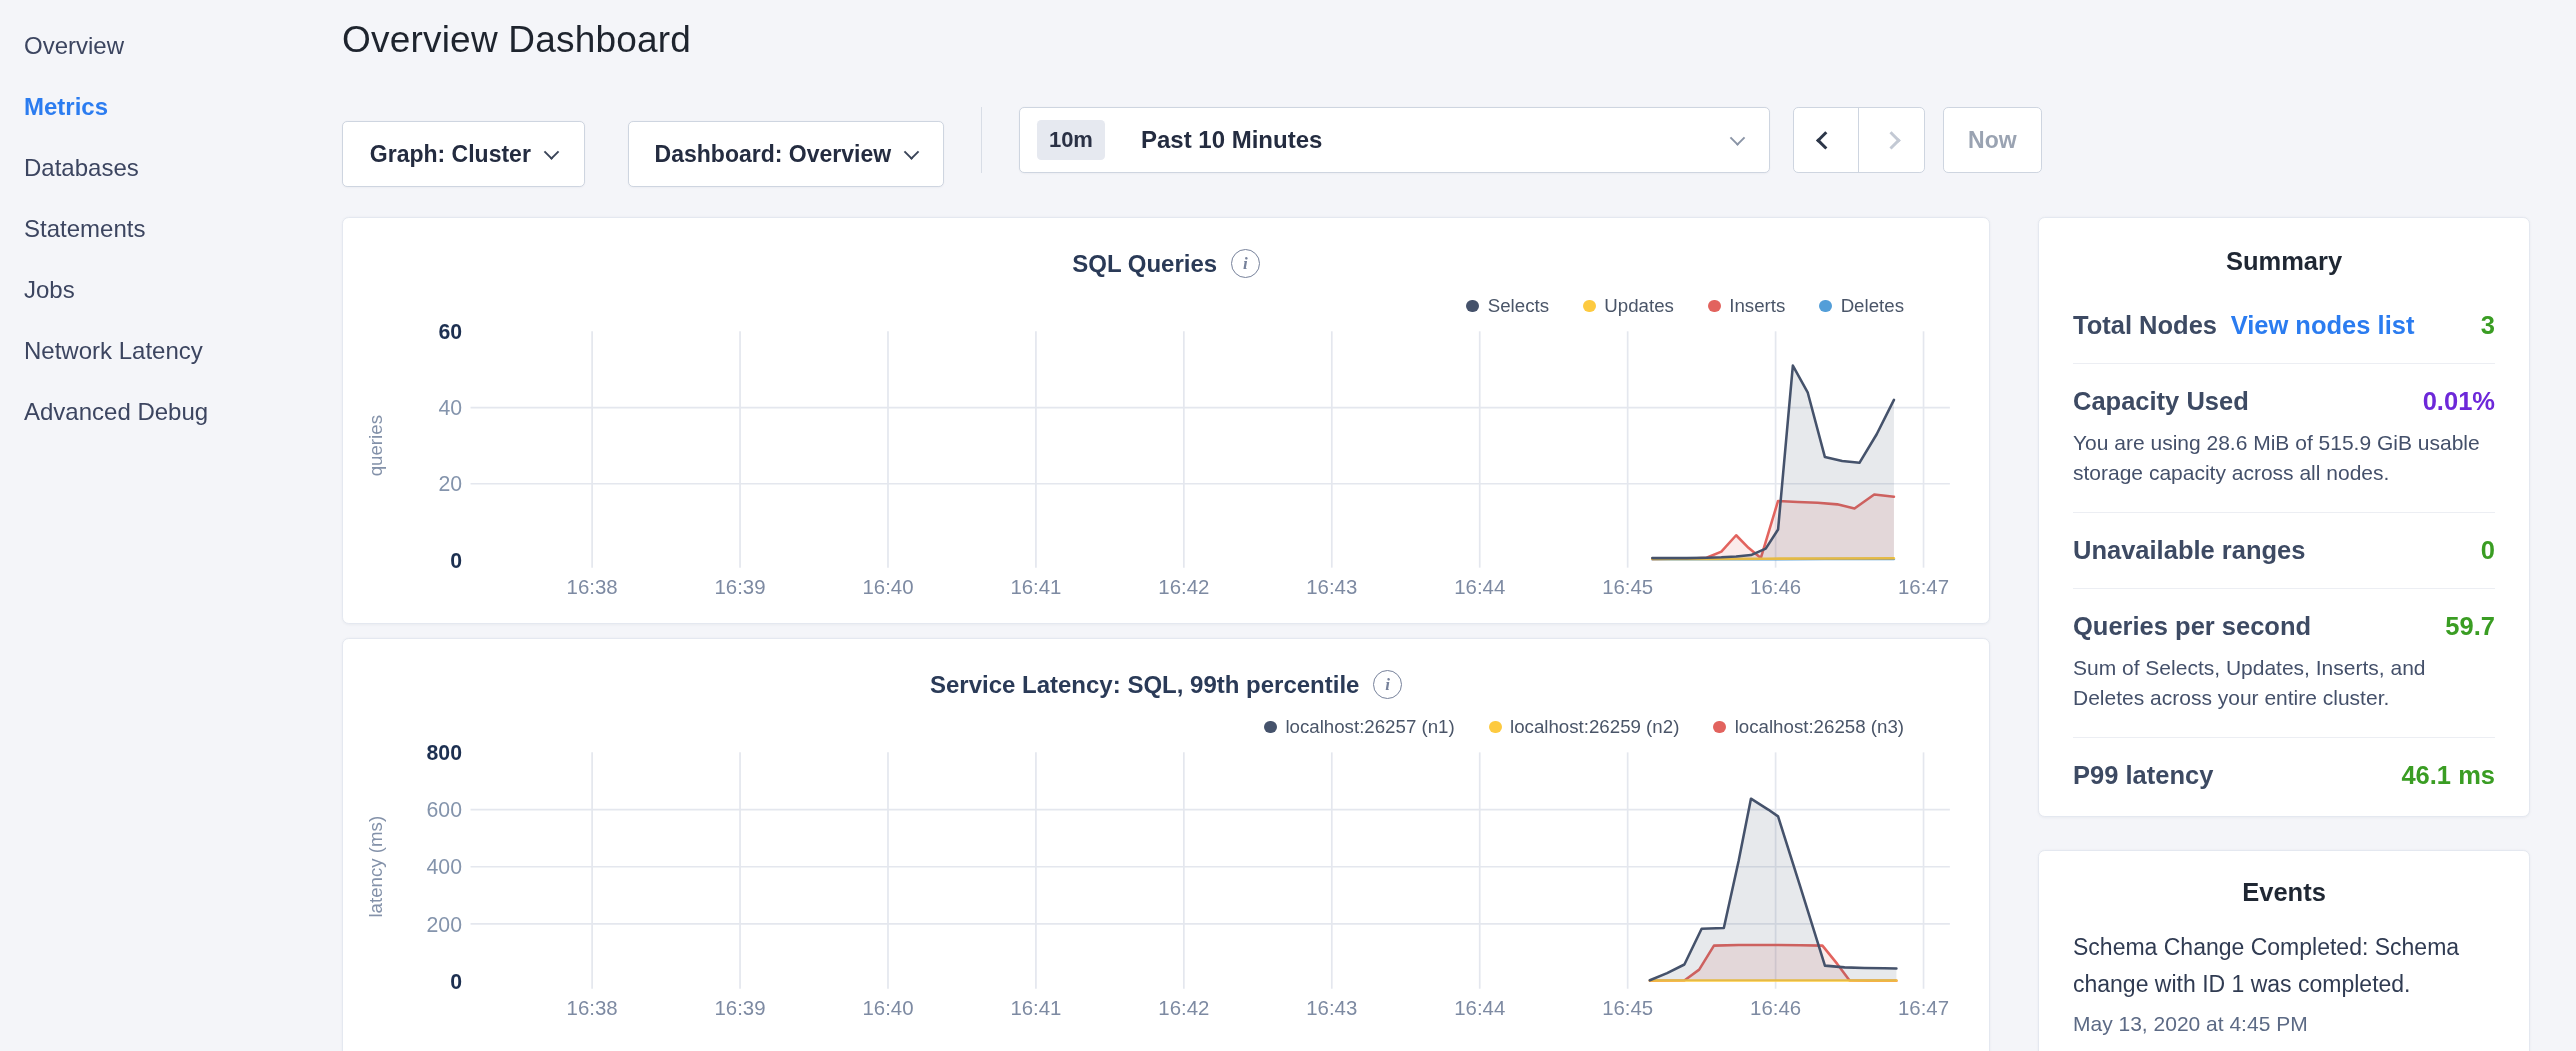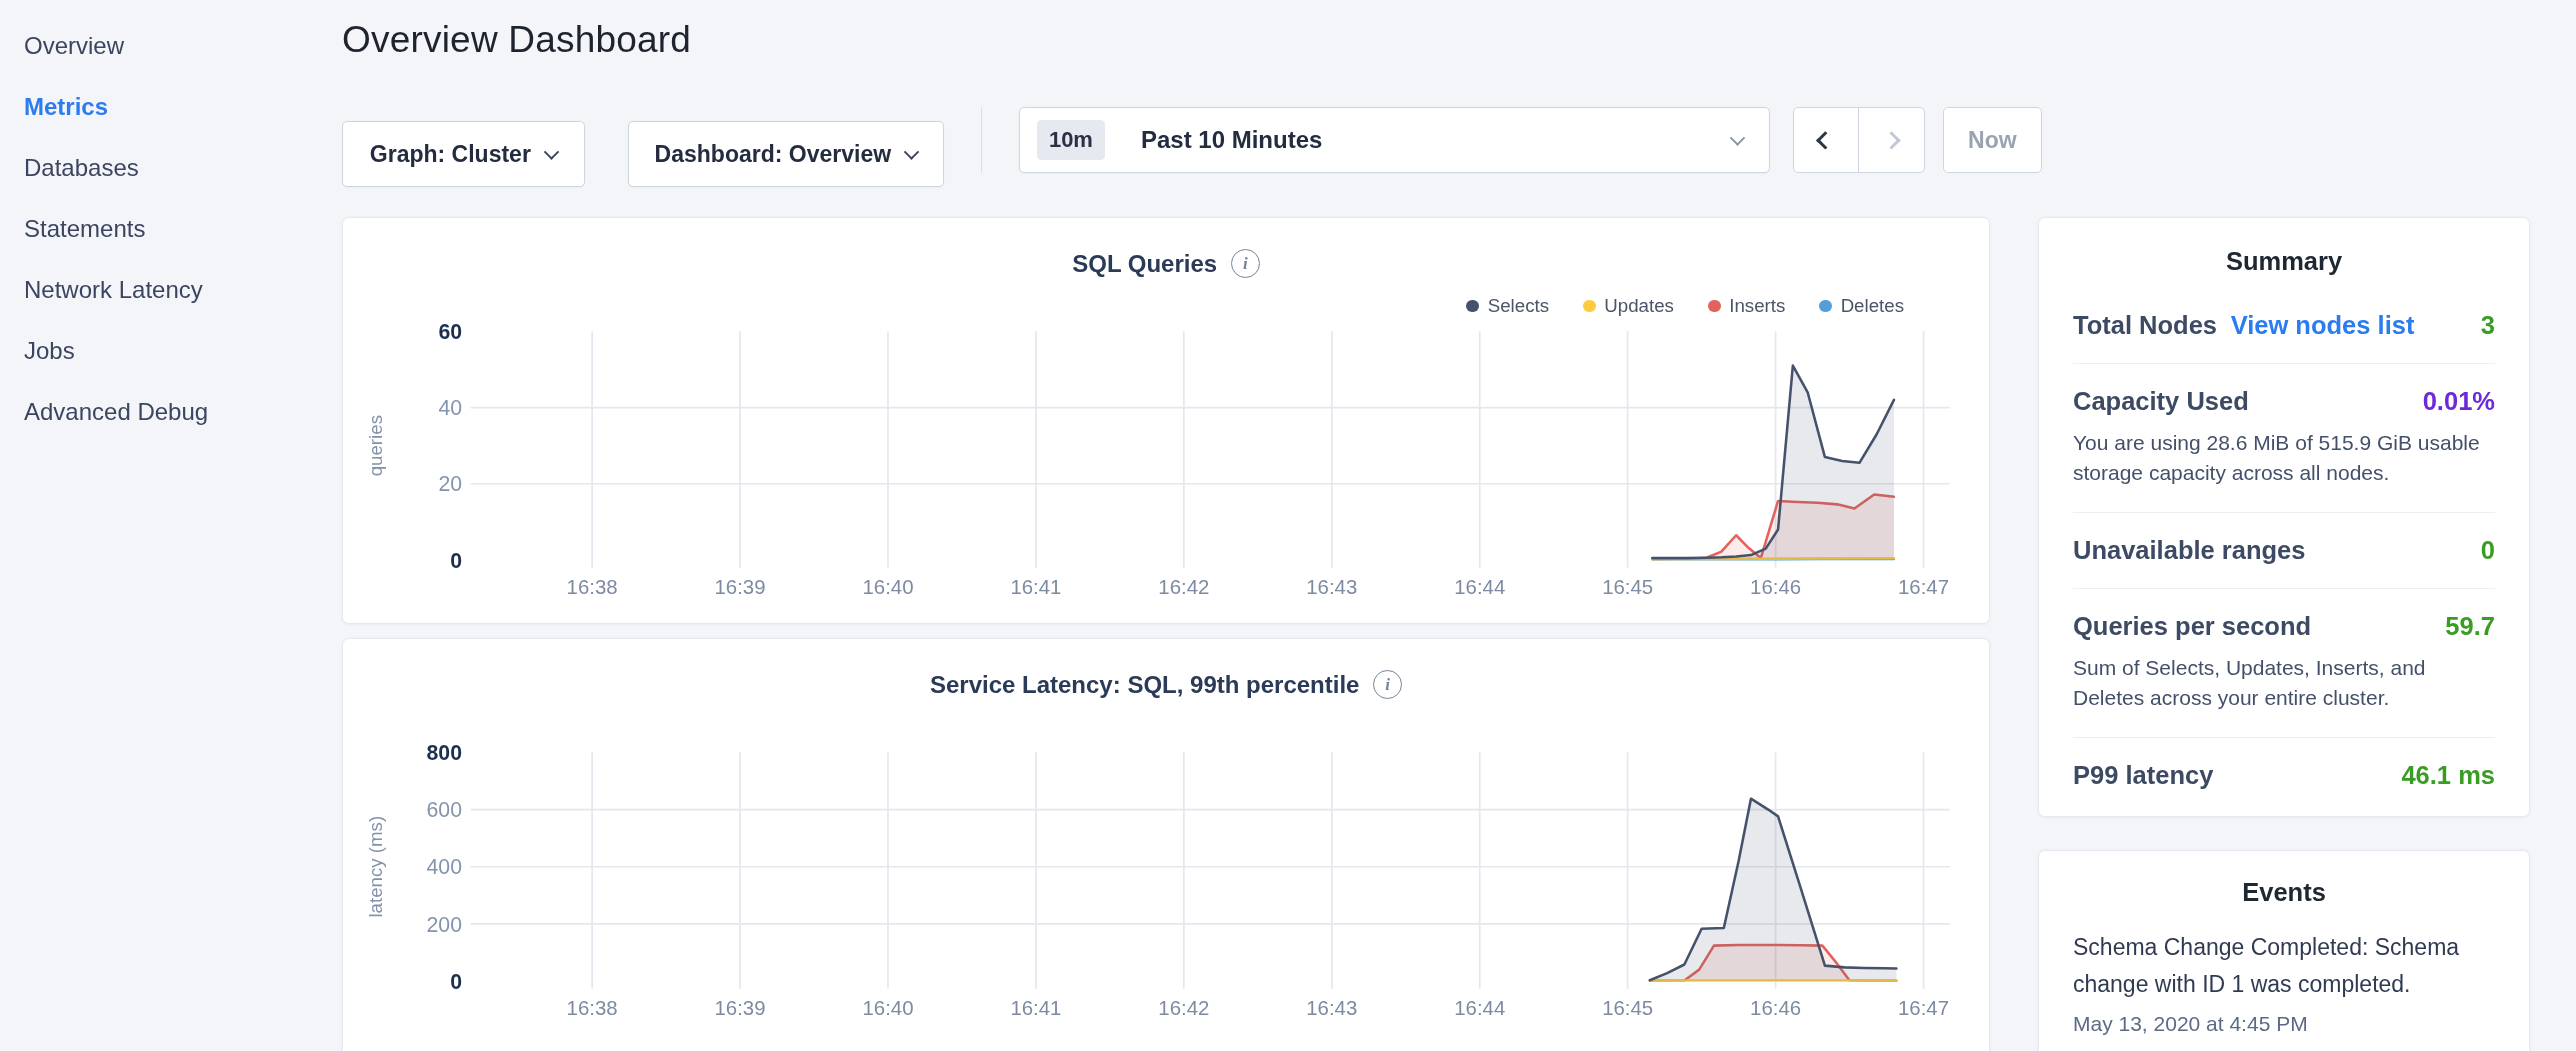--- a/index.html
+++ b/index.html
@@ -121,22 +121,22 @@
   .event-time{margin-top:8.5px;font-size:21px;color:#5c6a85;}
 </style>
 </head>
 <body>
 
 <nav class="sidebar">
     <div class="nav-item">Overview</div>
     <div class="nav-item active">Metrics</div>
     <div class="nav-item">Databases</div>
     <div class="nav-item">Statements</div>
+    <div class="nav-item">Jobs</div>
     <div class="nav-item">Network Latency</div>
-    <div class="nav-item">Jobs</div>
     <div class="nav-item">Advanced Debug</div>
   </nav>
 
 <h1 class="page-title">Overview Dashboard</h1>
 
 <div class="toolbar">
   <div class="dropdown dd-graph">
     <span>Graph: Cluster</span>
     <span class="chev down"></span>
   </div>
@@ -224,20 +224,34 @@
       <path d="M1540,399.7583333333333 L1580.6000000000001,399.7583333333333 L1603.8,399.31 L1621.2,398.8616666666667 L1638.6,397.965 L1656,396.1716666666667 L1673.4,388.55 L1687.9,366.1333333333333 L1705.3000000000002,173.35 L1722.7,204.73333333333335 L1743,280.95 L1763.3,285.43333333333334 L1783.6,287.675 L1803.9,254.04999999999998 L1824.2,213.70000000000002" fill="none" stroke="#45526b" stroke-width="3" stroke-linejoin="round" stroke-linecap="round"></path>
     </svg>
 </section>
 
 <section class="card chart-card-2">
   <div class="chart-head">
     <div class="chart-title-row">
       <span>Service Latency: SQL, 99th percentile</span>
       <span class="info-icon">i</span>
     </div>
+    <div class="legend">
+        <span class="legend-item">
+          <span class="legend-dot" style="background: rgb(69, 82, 107);"></span>
+          <span class="legend-label">localhost:26257 (n1)</span>
+        </span>
+        <span class="legend-item">
+          <span class="legend-dot" style="background: rgb(253, 202, 64);"></span>
+          <span class="legend-label">localhost:26259 (n2)</span>
+        </span>
+        <span class="legend-item">
+          <span class="legend-dot" style="background: rgb(226, 99, 94);"></span>
+          <span class="legend-label">localhost:26258 (n3)</span>
+        </span>
+      </div>
   </div>
   <svg class="chart-svg" width="1646" height="441" viewBox="0 0 1936 518">
       <line x1="293" y1="133" x2="293" y2="411" stroke="#e4e7ee" stroke-width="2"></line>
       <text x="293" y="442" text-anchor="middle" fill="#7d8aa2" font-size="24">16:38</text>
       <line x1="467" y1="133" x2="467" y2="411" stroke="#e4e7ee" stroke-width="2"></line>
       <text x="467" y="442" text-anchor="middle" fill="#7d8aa2" font-size="24">16:39</text>
       <line x1="641" y1="133" x2="641" y2="411" stroke="#e4e7ee" stroke-width="2"></line>
       <text x="641" y="442" text-anchor="middle" fill="#7d8aa2" font-size="24">16:40</text>
       <line x1="815" y1="133" x2="815" y2="411" stroke="#e4e7ee" stroke-width="2"></line>
       <text x="815" y="442" text-anchor="middle" fill="#7d8aa2" font-size="24">16:41</text>

